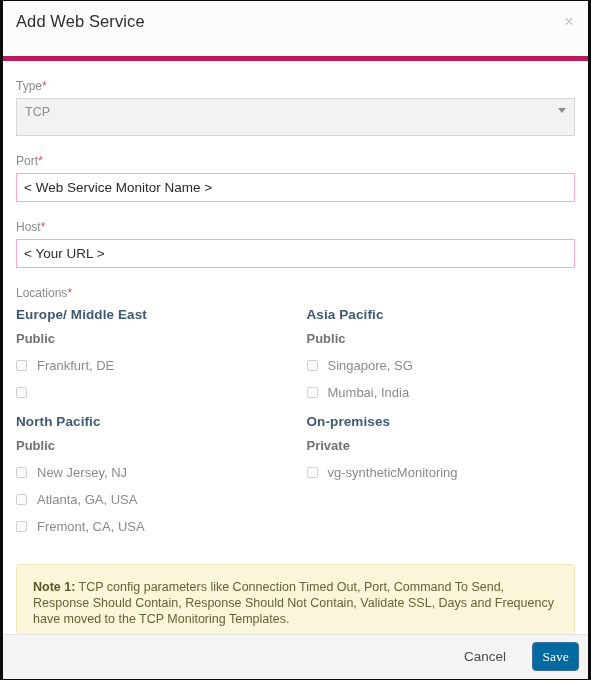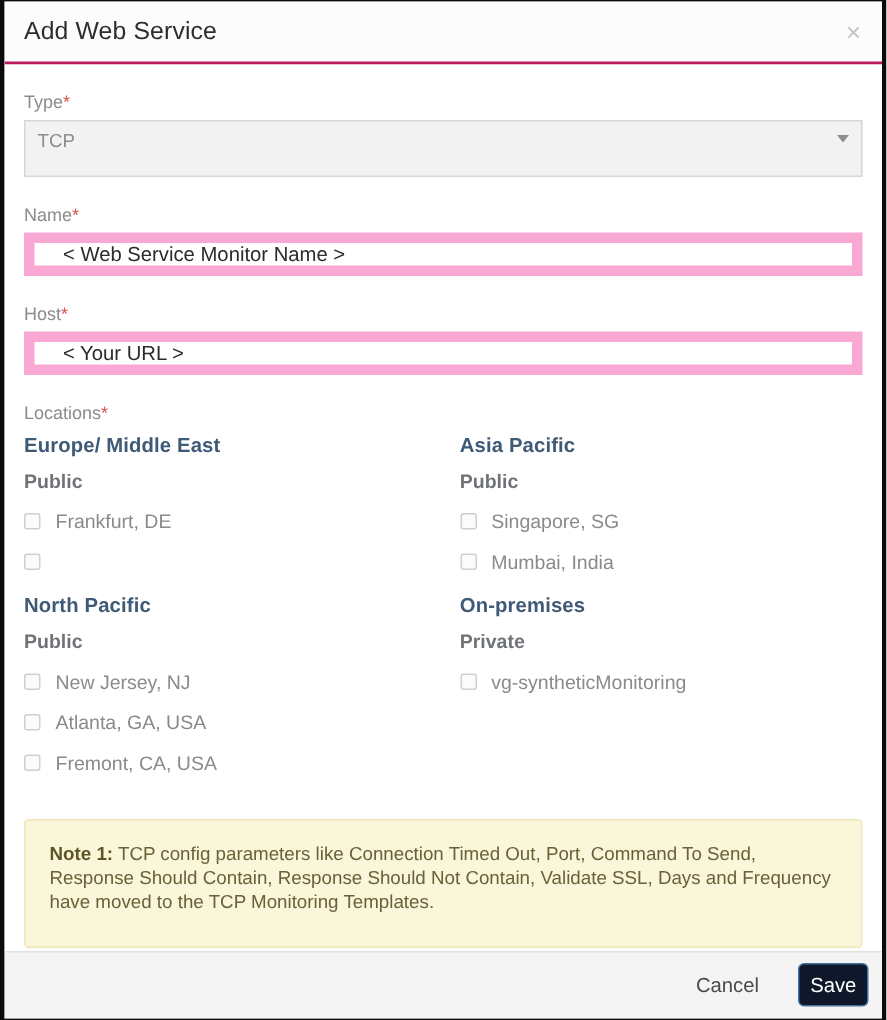--- a/index.html
+++ b/index.html
@@ -23,23 +23,23 @@
     border-right: 3px solid #0b0b0b;
     border-top: 1px solid #0b0b0b;
     border-bottom: 1px solid #0b0b0b;
     background: #ffffff;
     overflow: hidden;
   }
 
   
   .modal-header {
     position: relative;
-    height: 42px;
-    box-sizing: border-box;
-    border-bottom: 2px solid #be185d;
+    height: 60px;
+    box-sizing: border-box;
+    border-bottom: 5px solid #be185d;
     background: #fcfcfc;
     text-decoration: underline;
   }
   .modal-title {
     position: absolute;
     left: 13px;
     top: 11px;
     font-size: 16.5px;
     color: #2e2e2e;
     letter-spacing: .1px;
@@ -99,26 +99,26 @@
     border-left: 4px solid transparent;
     border-right: 4px solid transparent;
     border-top: 5px solid #8d8d8d;
   }
 
   .text-input {
     display: block;
     width: 100%;
     height: 29px;
     box-sizing: border-box;
-    border: 7px solid #f9a8d4;
+    border: 1px solid #f9a8d4;
     background: #ffffff;
     font-family: "Liberation Sans", sans-serif;
     font-size: 13.5px;
     color: #2b2b2b;
-    padding: 0 19px;
+    padding: 0 7px;
     outline: none;
   }
 
   
   .locations-label {
     font-size: 12px;
     color: #8b8b8b;
     padding-top: 18px;
     padding-bottom: 7px;
     display: block;
@@ -205,26 +205,26 @@
     font-family: "Liberation Sans", sans-serif;
     cursor: pointer;
     padding: 2px 4px;
   }
   .btn-save {
     position: absolute;
     right: 9px;
     top: 7px;
     width: 47px;
     height: 29px;
-    background: #0f172a;
+    background: #0369a1;
     border: 1px solid #41709f;
     border-radius: 4px;
     color: #ffffff;
     font-size: 13.5px;
-    font-family: Liberation Sans, sans-serif;
+    font-family: Liberation Serif, serif;
     cursor: pointer;
   }
 </style>
 </head>
 <body>
 
 <div class="screen">
 
   <div class="modal-header">
     <div class="modal-title">Add Web Service</div>
@@ -235,21 +235,21 @@
 
     <div class="field">
       <label class="field-label"><span>Type</span><span class="req">*</span></label>
       <div class="select-box">
         <span class="sel-value">TCP</span>
         <span class="caret"></span>
       </div>
     </div>
 
     <div class="field">
-      <label class="field-label"><span>Name</span><span class="req">*</span></label>
+      <label class="field-label"><span>Port</span><span class="req">*</span></label>
       <input class="text-input" type="text" value="&lt; Web Service Monitor Name &gt;" style="">
     </div>
 
     <div class="field">
       <label class="field-label"><span>Host</span><span class="req">*</span></label>
       <input class="text-input" type="text" value="&lt; Your URL &gt;" style="">
     </div>
 
     <label class="locations-label"><span>Locations</span><span class="req">*</span></label>
 

